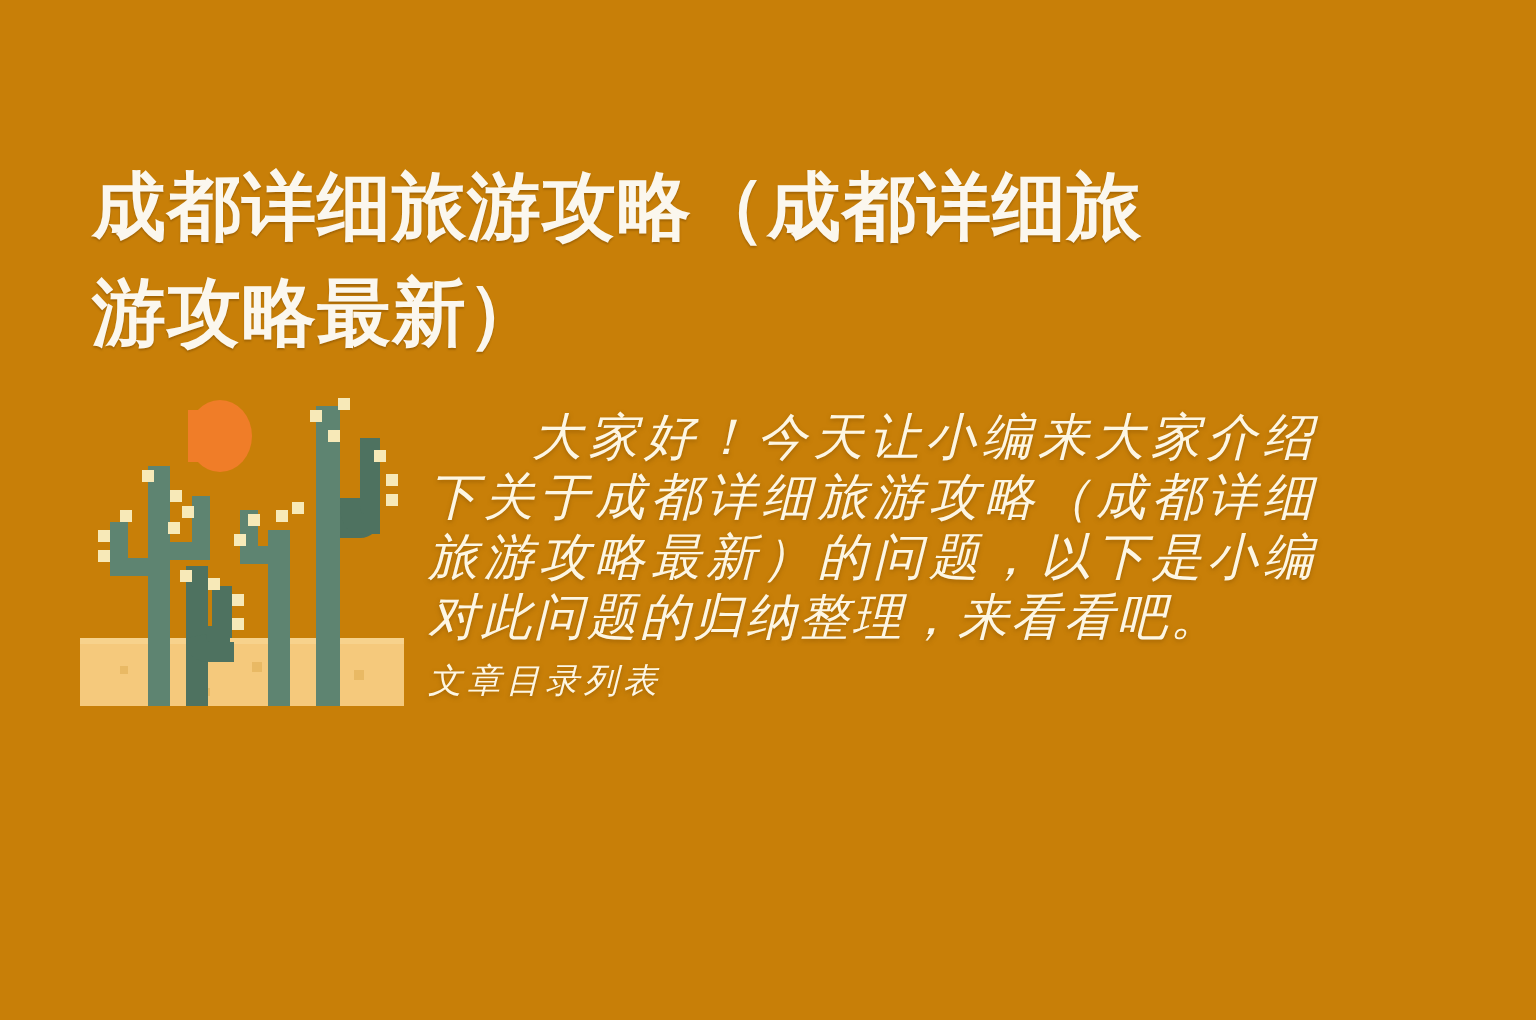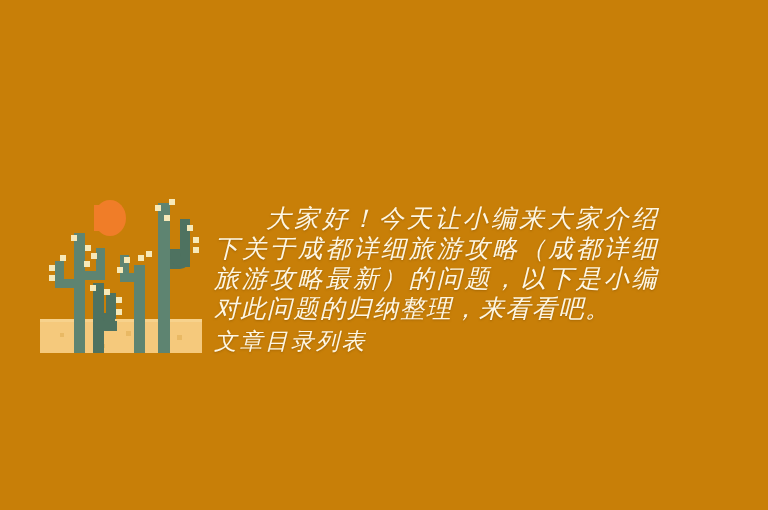--- a/index.html
+++ b/index.html
@@ -67,29 +67,31 @@
   }
   #article-body .para-lead {
     display: block;
     text-indent: 52px;
     text-align: justify;
     text-align-last: left;
   }
   #article-body .toc-heading {
     display: block;
     margin-top: 2px;
-    font-size: 23px;
+    font-size: 17px;
     letter-spacing: 2.5px;
   }
 </style>
 </head>
 <body>
 
 <div id="page">
 
+  <h1 id="article-title">成都详细旅游攻略（成都详细旅
+游攻略最新）</h1>
 
   <div id="cactus-illustration">
     <svg viewBox="0 0 166 164" xmlns="http://www.w3.org/2000/svg" aria-hidden="true">
 
       <g>
         <ellipse cx="72" cy="25" rx="16" ry="18" fill="#f07d28"></ellipse>
         <rect x="56" y="12" width="12" height="26" fill="#f07d28"></rect>
       </g>
 
       <g>

